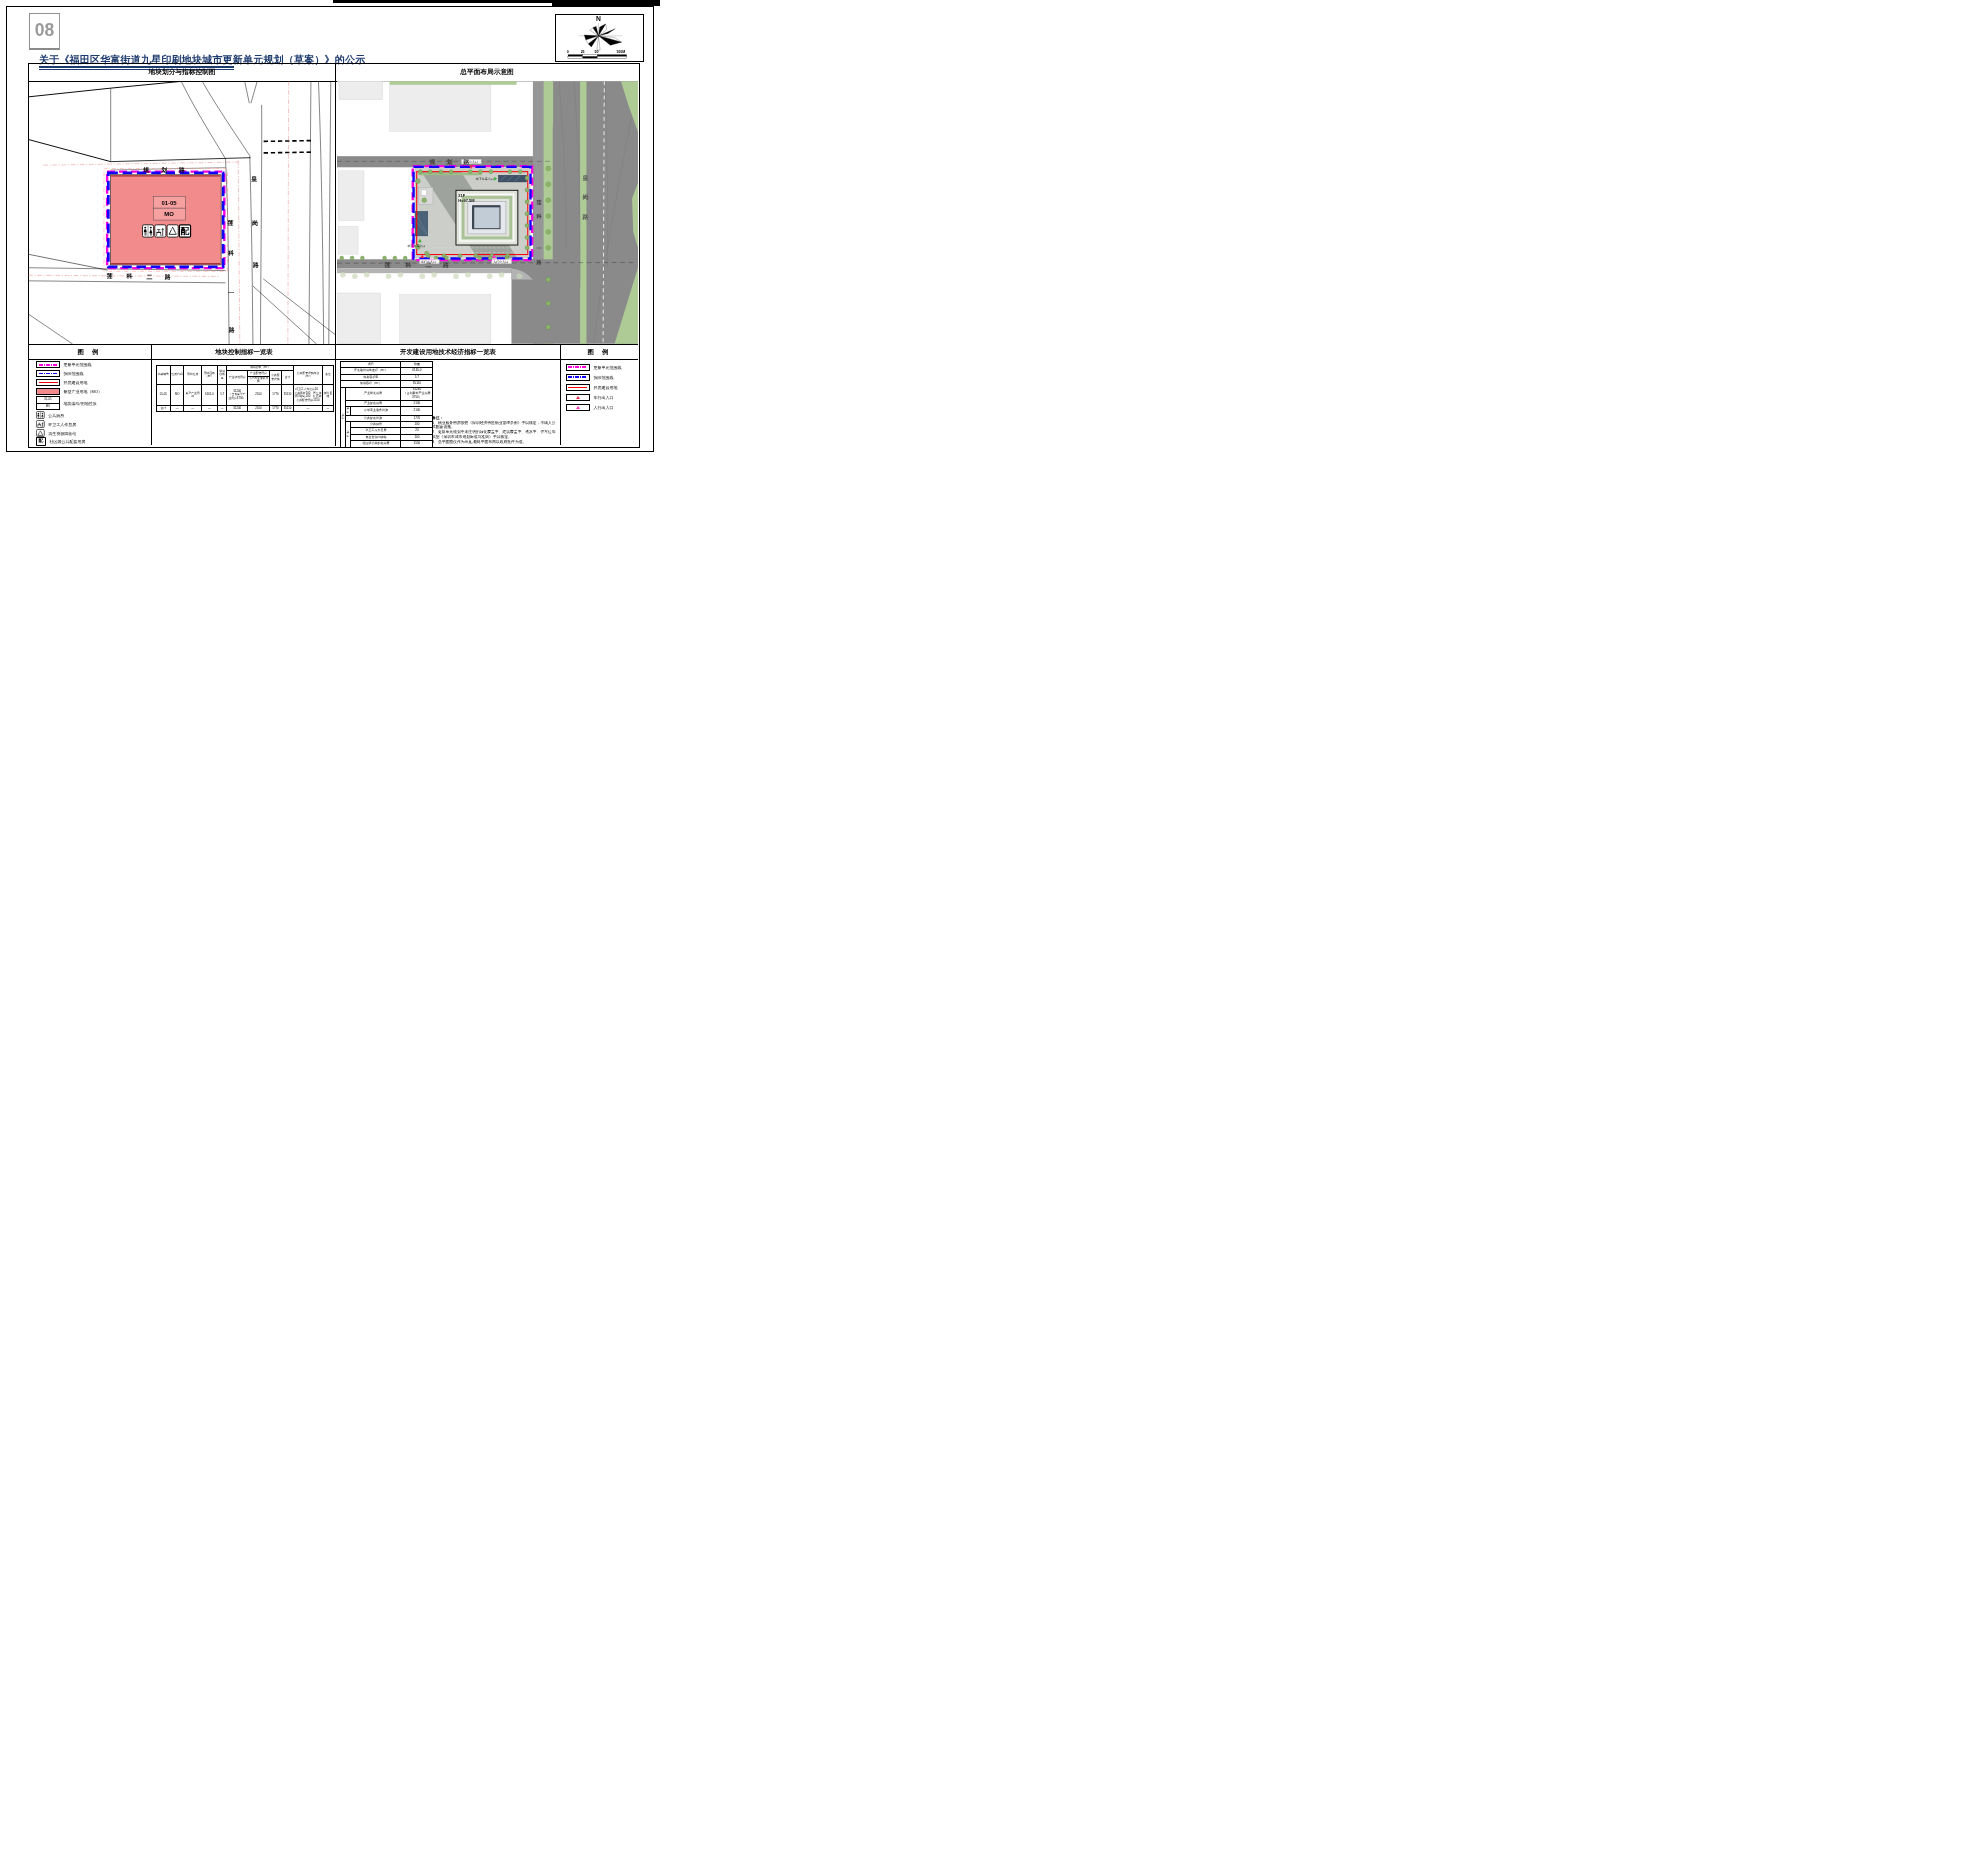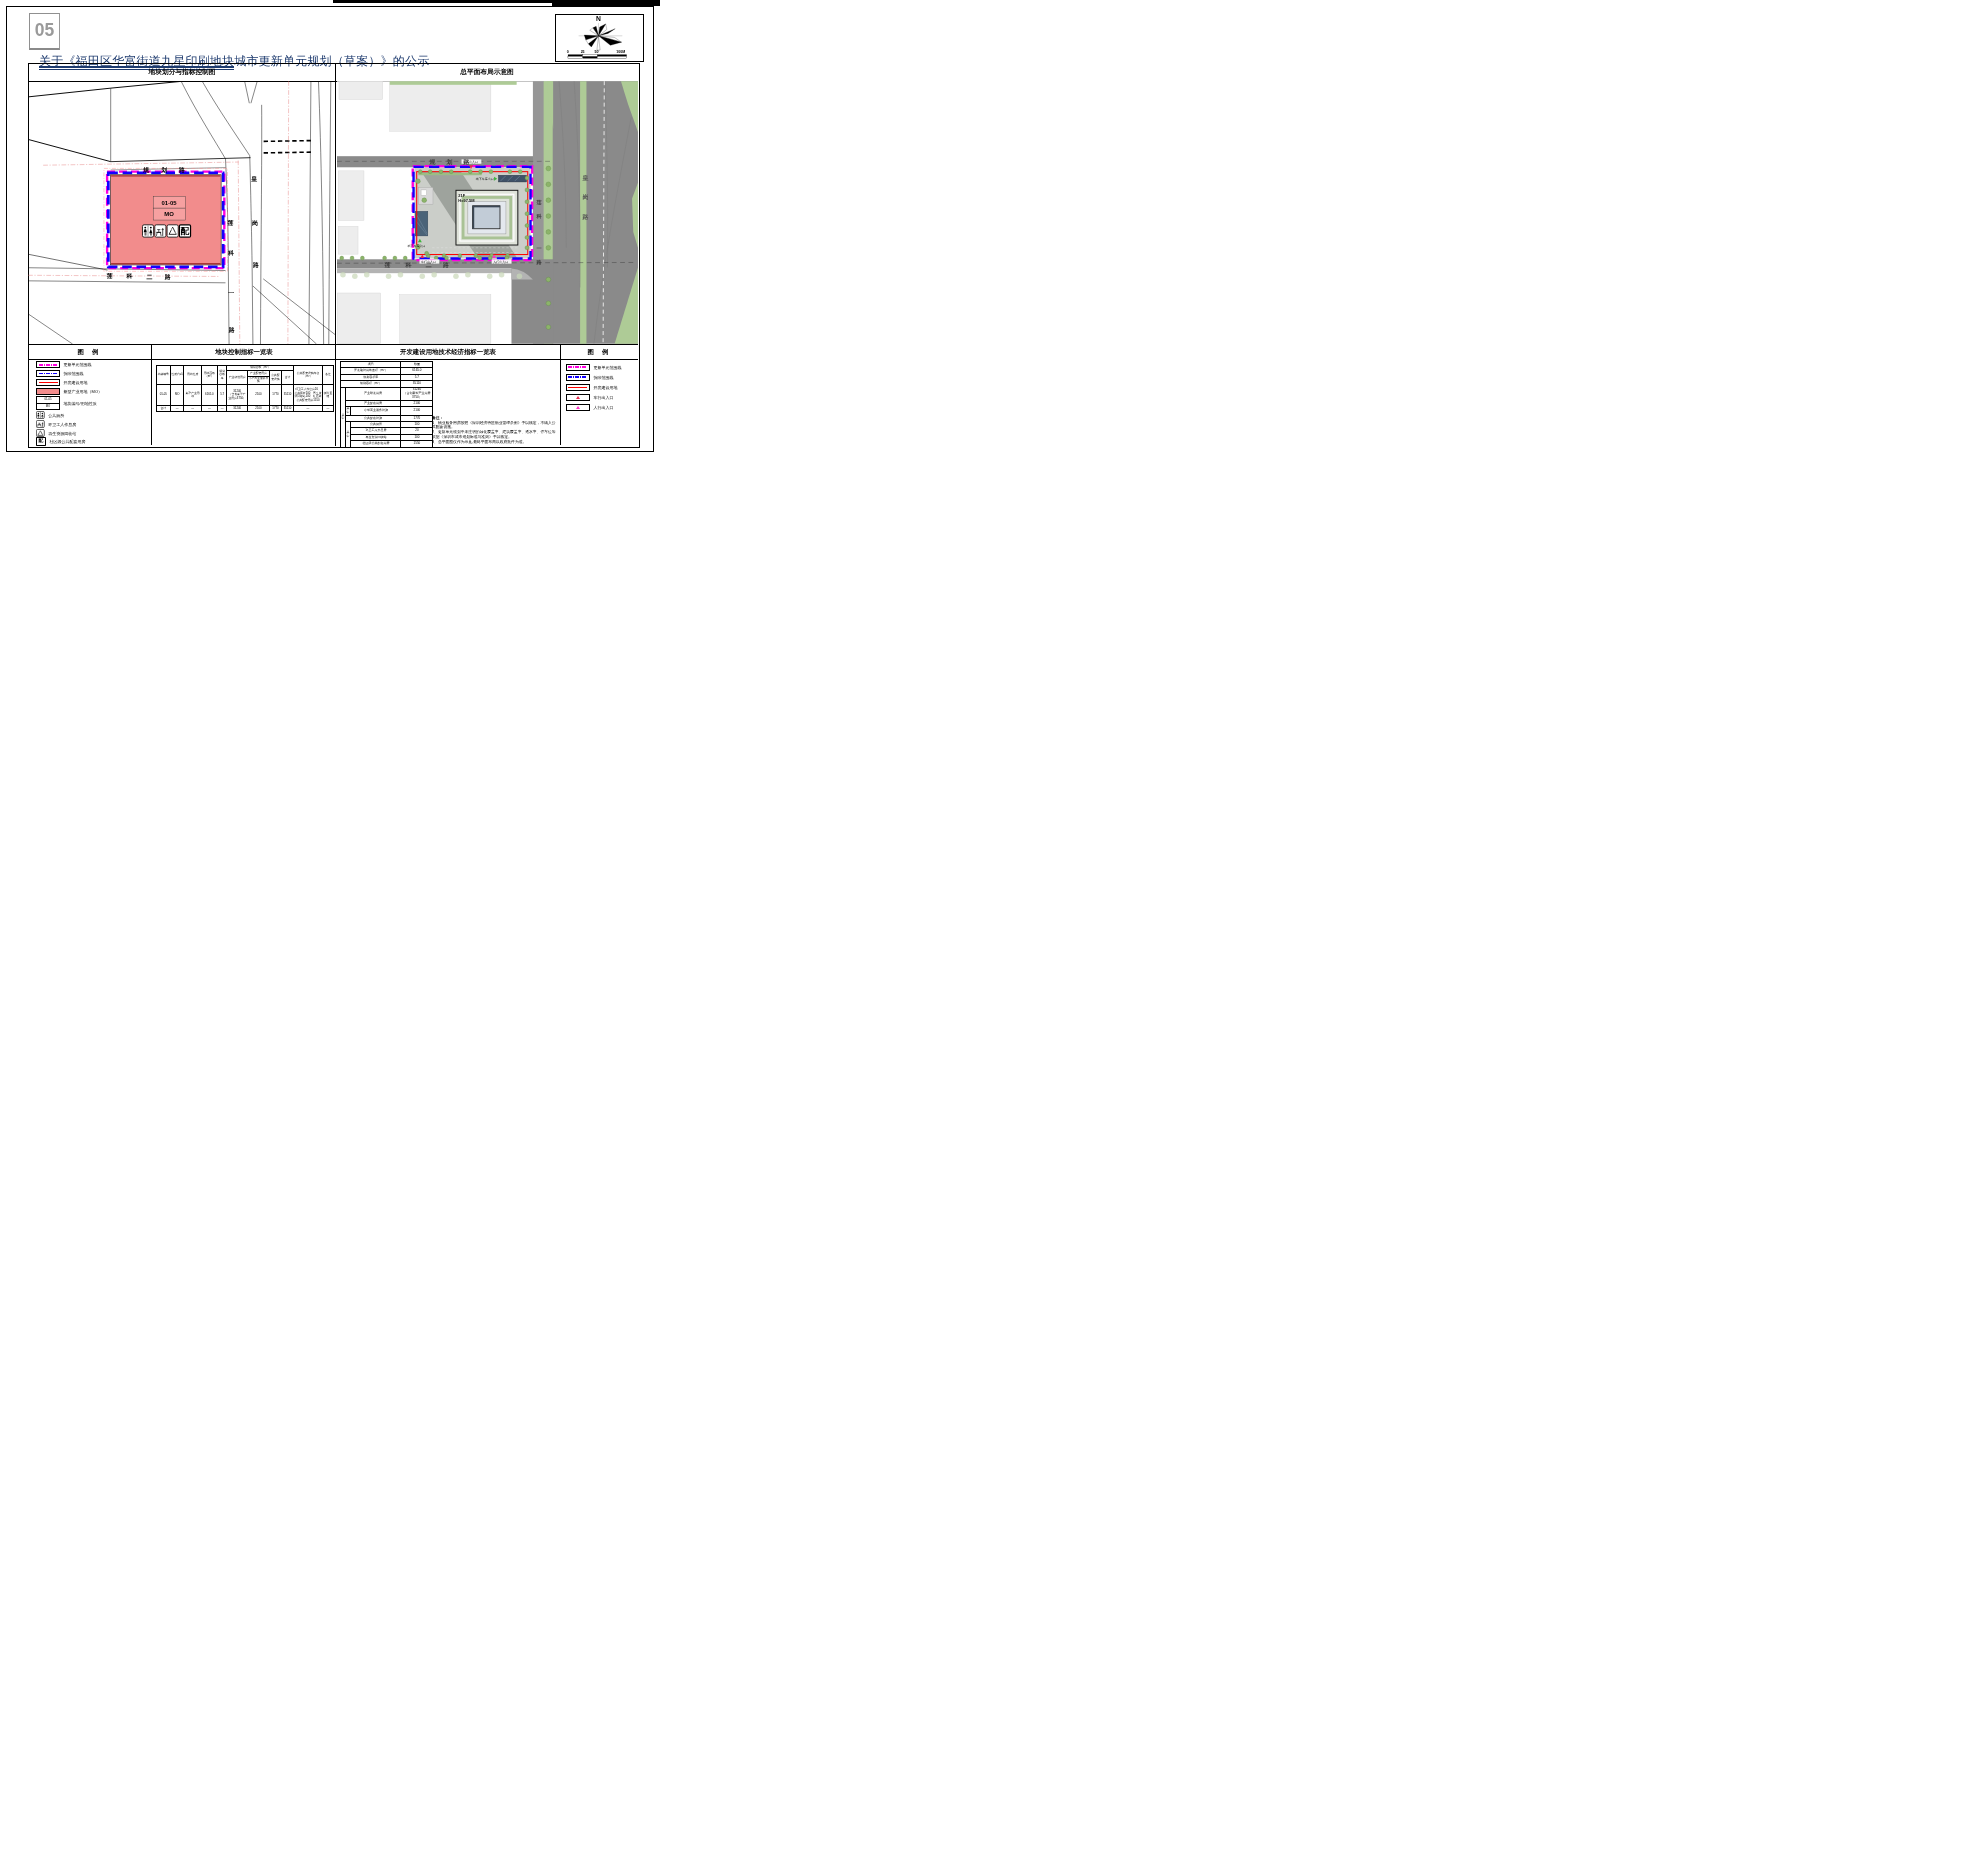--- a/index.html
+++ b/index.html
@@ -32,23 +32,23 @@
 <body>
 
 <div class="page">
 
   <div class="abs" style="left:333px;top:0;width:327px;height:2.8px;background:#000;"></div>
   <div class="abs" style="left:552px;top:0;width:108px;height:5.6px;background:#000;"></div>
 
   <div class="abs frame" style="left:6px;top:6px;width:646px;height:444px;"></div>
 
   <div class="abs" style="left:29px;top:13px;width:29px;height:34px;border:0.8px solid #909090;border-bottom:2.4px solid #8a8a8a;border-right:1.2px solid #9a9a9a;">
-    <div style="font-size:17.5px;color:#9a9a9a;text-align:center;line-height:33px;font-weight:bold;">05</div>
+    <div style="font-size:17.5px;color:#9a9a9a;text-align:center;line-height:33px;font-weight:bold;">08</div>
   </div>
-  <div class="abs navy" style="left:39px;top:53px;font-size:12px;font-weight:normal;letter-spacing:0.2px;">关于《福田区华富街道九星印刷地块城市更新单元规划（草案）》的公示</div>
+  <div class="abs navy" style="left:39px;top:53px;font-size:10px;font-weight:bold;letter-spacing:0.2px;">关于《福田区华富街道九星印刷地块城市更新单元规划（草案）》的公示</div>
   <div class="abs" style="left:39px;top:66px;width:195px;height:2px;background:#1d3a6e;"></div>
   <div class="abs" style="left:39px;top:69px;width:195px;height:0.8px;background:#1d3a6e;"></div>
 
   <div class="abs" style="left:555px;top:13.5px;width:87px;height:46px;border:1.2px solid #000;background:#fff;">
     <svg width="85" height="44" viewBox="0 0 214 110">
       <text x="107" y="16" font-size="17" font-weight="bold" text-anchor="middle">N</text>
       <line x1="57" y1="52" x2="167" y2="52" stroke="#777" stroke-width="0.7"></line>
       <line x1="107" y1="20" x2="107" y2="92" stroke="#777" stroke-width="0.7"></line>
       <g stroke="#000" stroke-width="0.6">
         <polygon points="107,52 125,22 128,36" fill="#fff"></polygon>

